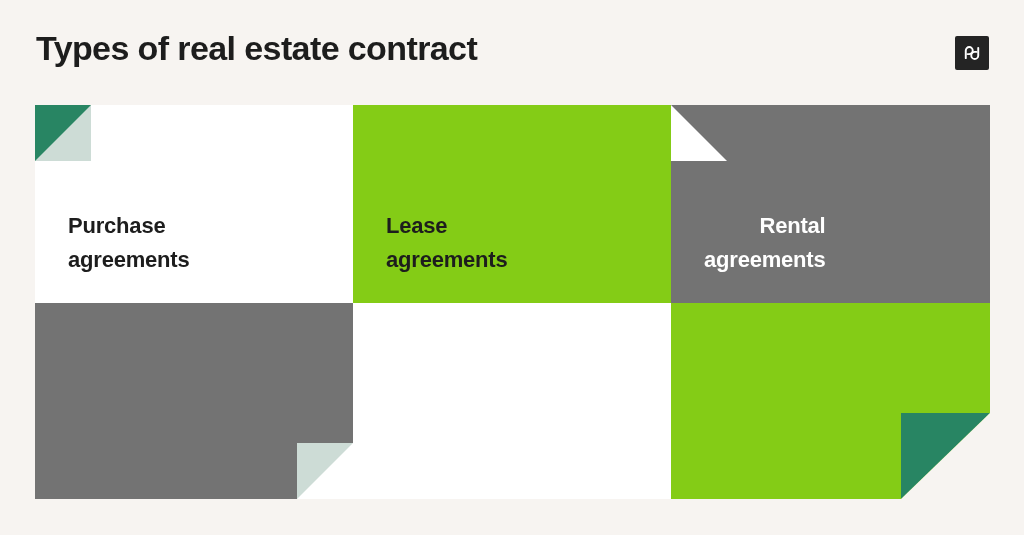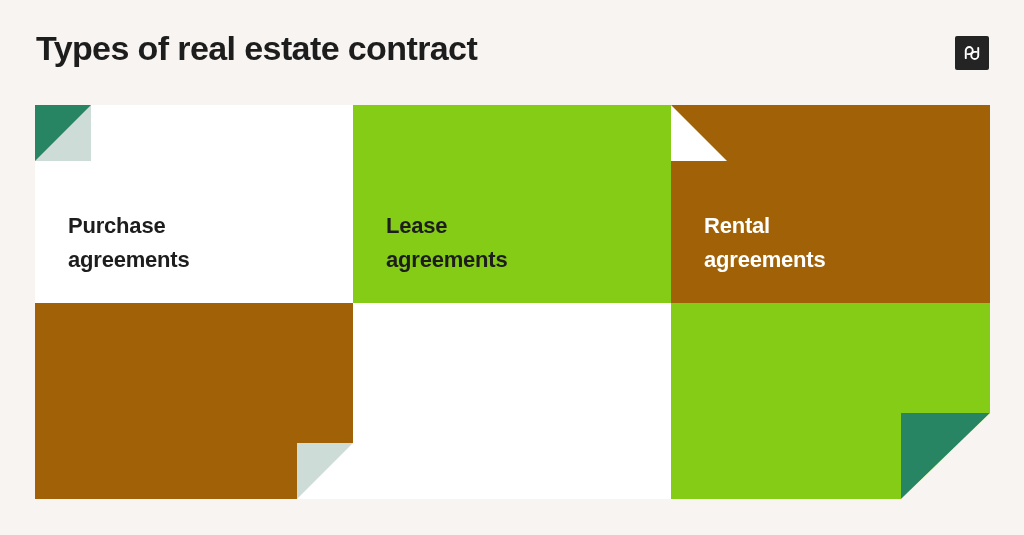--- a/index.html
+++ b/index.html
@@ -38,21 +38,21 @@
   .cell-label {
     position:absolute; left:33px;
     font-size:22px; font-weight:bold; line-height:1.55;
     letter-spacing:-0.2px; white-space:pre-line;
   }
   .r1 .cell-label { top:104px; }
   .r2 .cell-label { top:265px; }
 
   .bg-white { background:#ffffff; }
   .bg-light { background:#84cc16; }
-  .bg-green { background:#a16207; }
+  .bg-green { background:#737373;text-align:right; }
 
   .txt-dark  { color:#1d1d1d; }
   .txt-white { color:#ffffff; }
 
   
   .notch { position:absolute; width:56px; height:56px; }
   .notch svg { display:block; width:56px; height:56px; }
   .notch-tl { left:0; top:0; }
   .notch-br { right:0; bottom:0; }
 </style>

